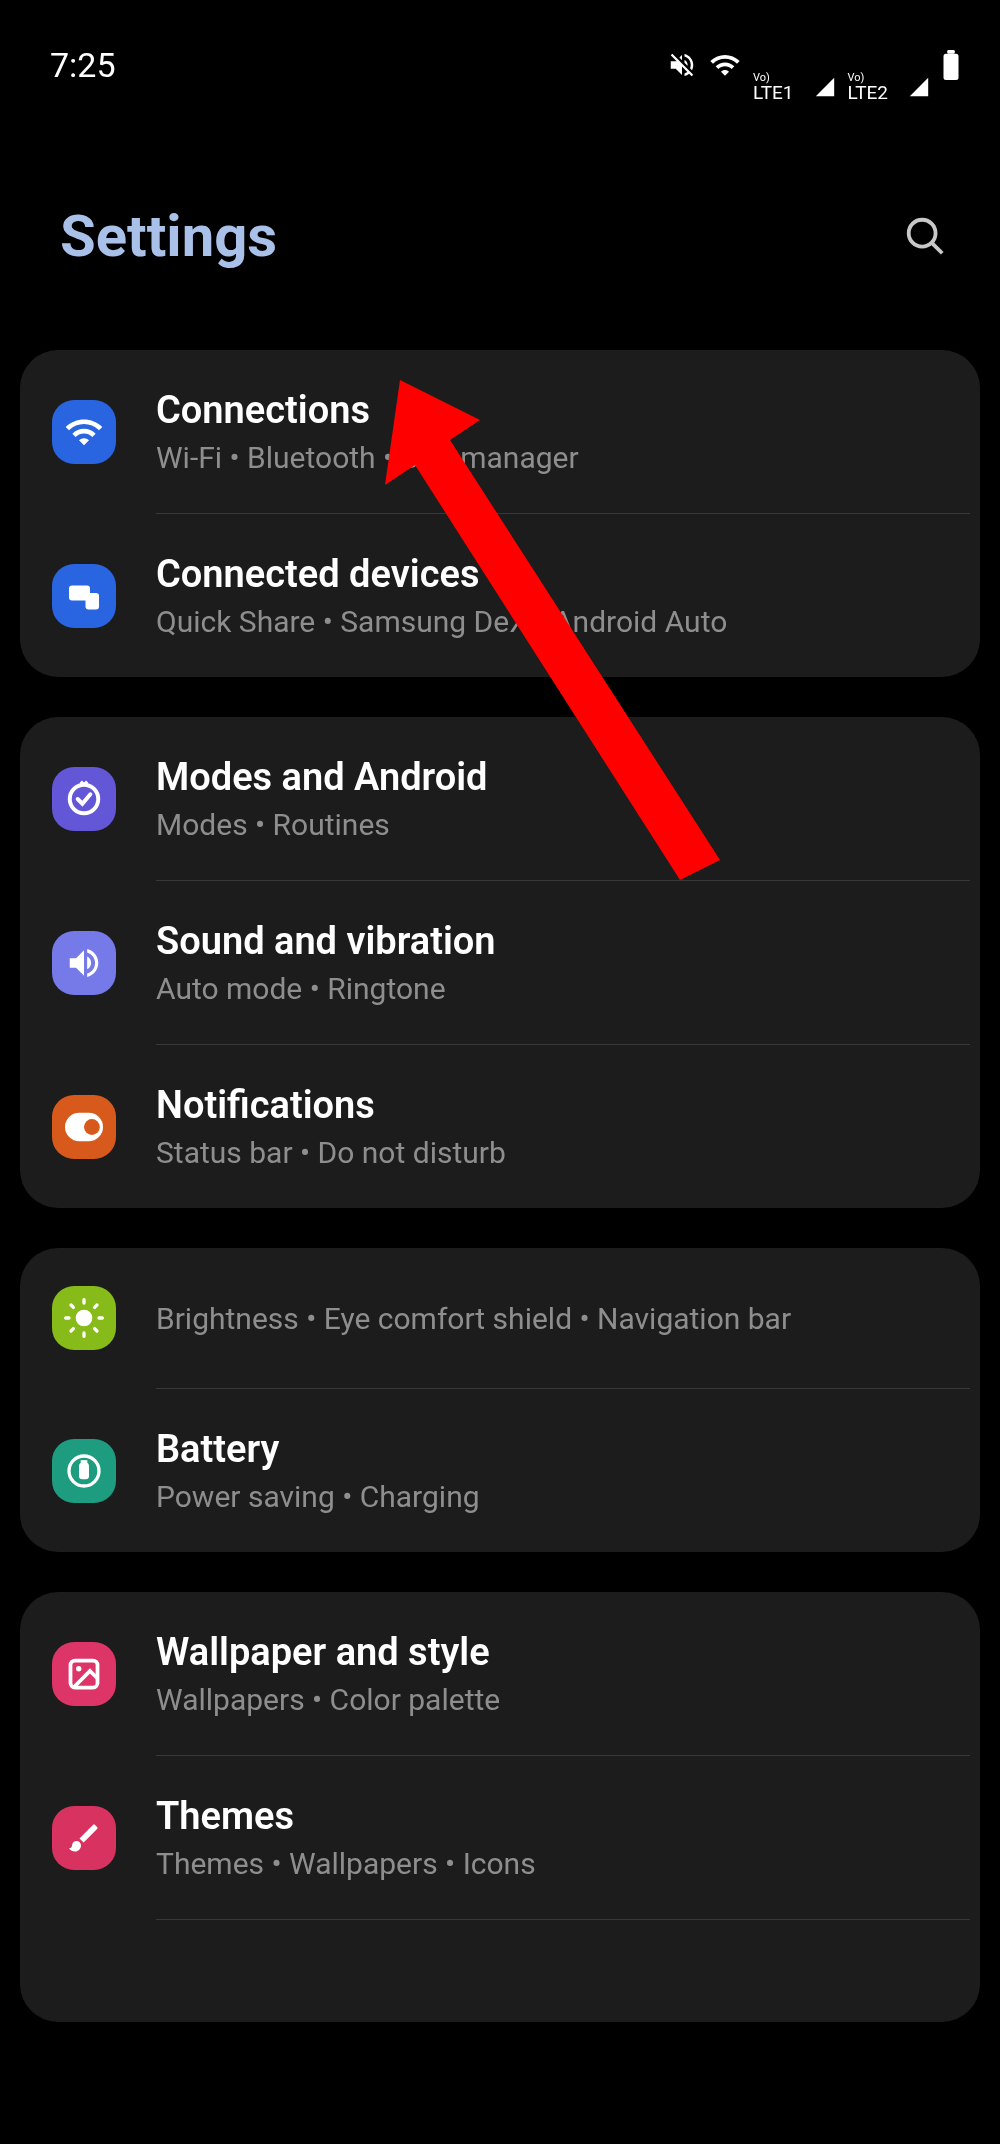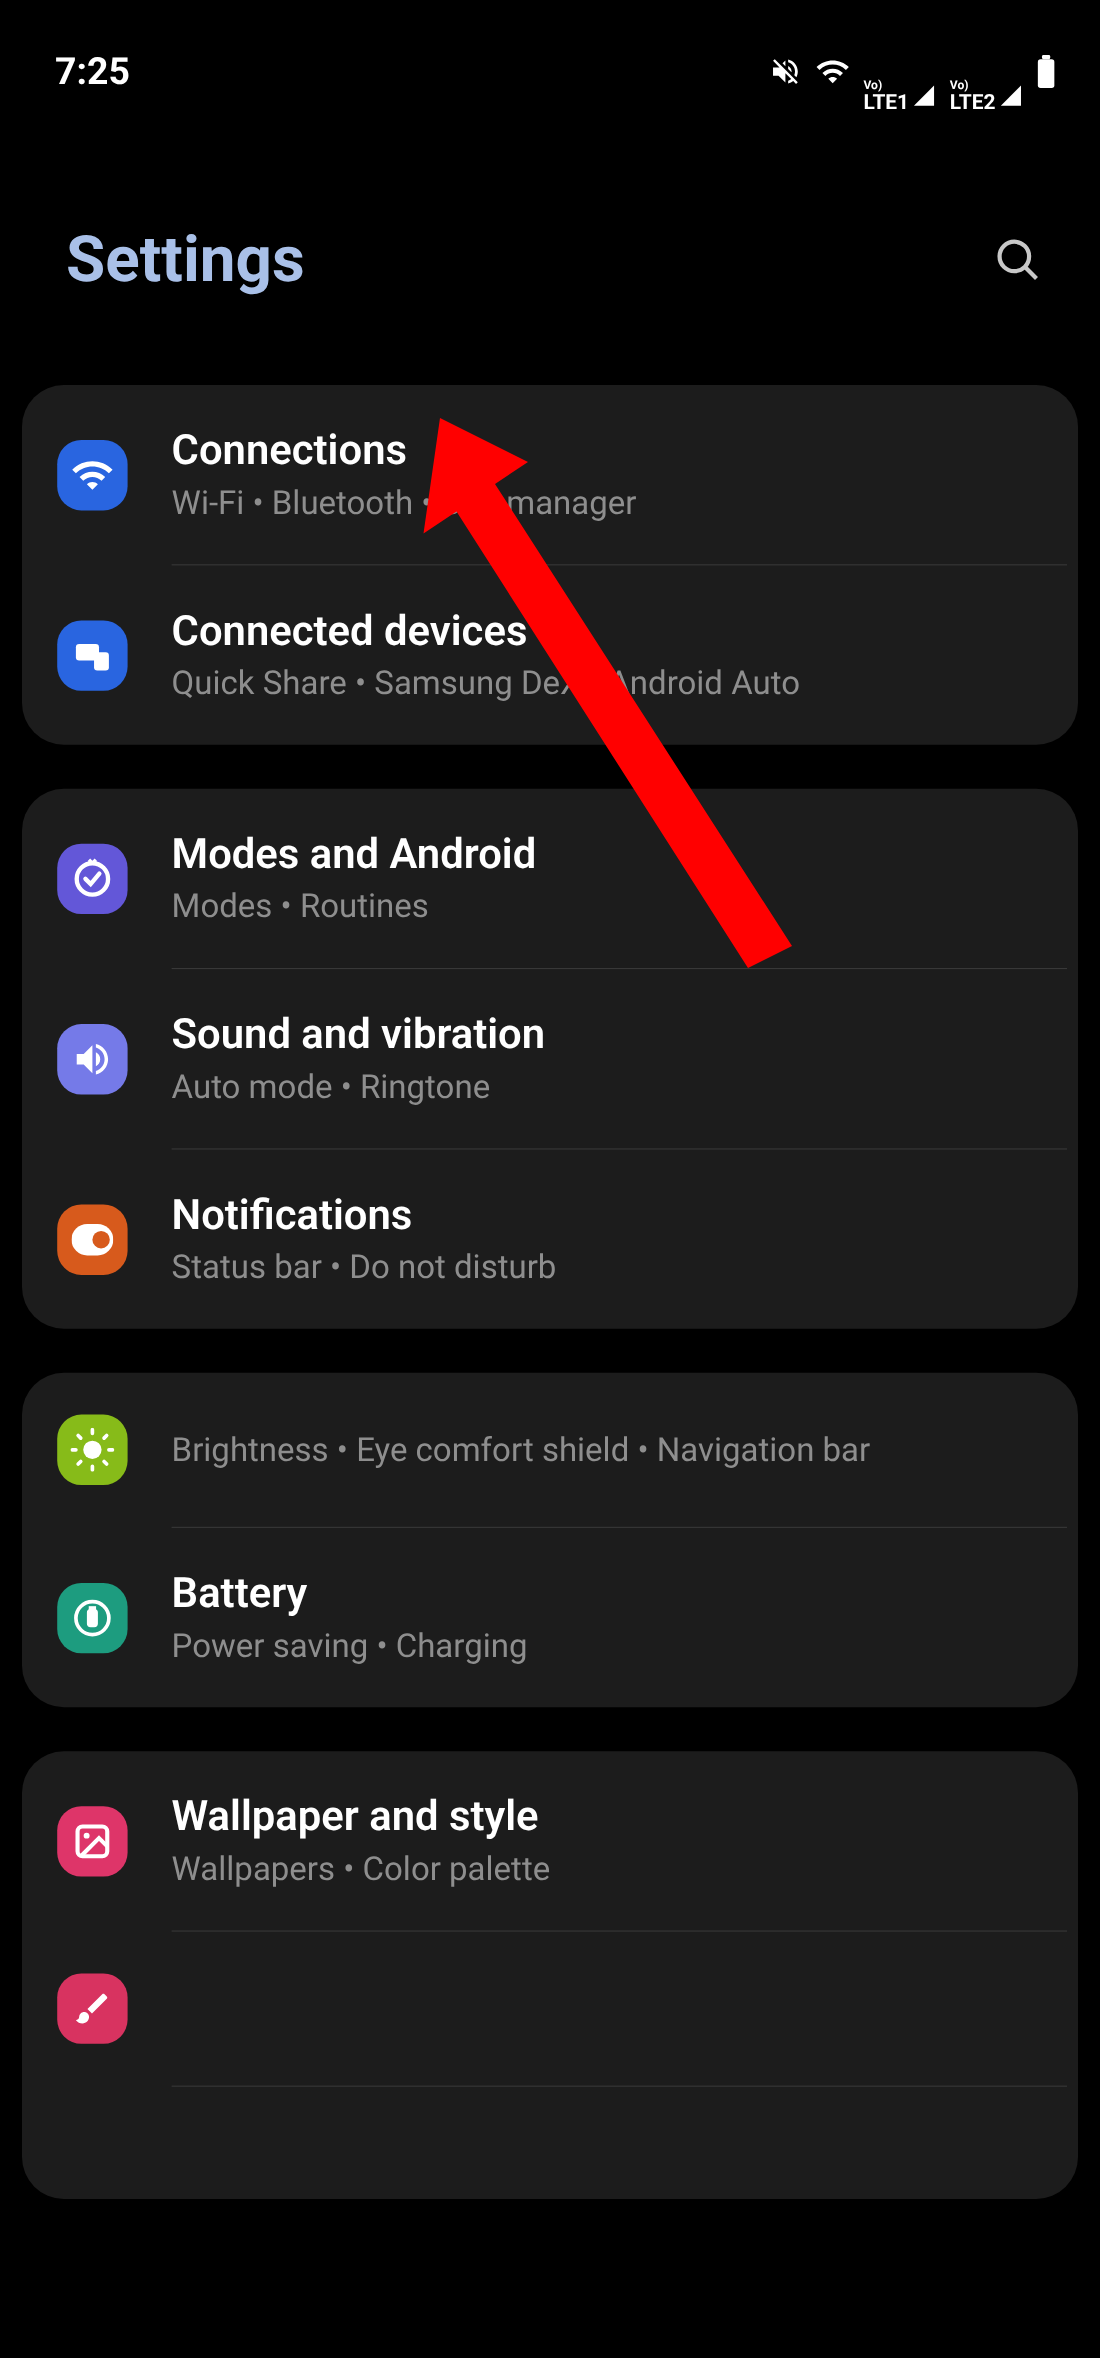--- a/index.html
+++ b/index.html
@@ -14,30 +14,30 @@
       transform-origin: top left;
     }
     
     
     .status-bar {
       display: flex;
       justify-content: space-between;
       align-items: center;
       padding: 28px 40px 20px 50px;
       font-size: 34px;
-      font-weight: 700;
+      font-weight: 400;
     }
     .status-right {
       display: flex;
       align-items: center;
       gap: 12px;
       font-size: 18px;
     }
     .status-right svg { fill: #ffffff; }
-    .signal-group { display: flex; align-items: center; gap: 3px; margin-top: 44px; }
+    .signal-group { display: flex; align-items: center; gap: 20px; margin-top: 44px; }
     .lte-label { font-size: 19px; line-height: 1; }
     
     
     .header {
       display: flex;
       justify-content: space-between;
       align-items: center;
       padding: 80px 50px 80px 60px;
     }
     .header-title {
@@ -274,20 +274,24 @@
       <div class="setting-subtitle">Wallpapers  •  Color palette</div>
     </div>
   </div>
   <div class="divider"></div>
   <div class="setting-row">
     <div class="setting-icon icon-magenta">
       <svg width="36" height="36" viewBox="0 0 24 24" fill="#ffffff">
           <path d="M7 14c-1.66 0-3 1.34-3 3 0 1.31-1.16 2-2 2 .92 1.22 2.49 2 4 2 2.21 0 4-1.79 4-4 0-1.66-1.34-3-3-3zm13.71-9.37l-1.34-1.34c-.39-.39-1.02-.39-1.41 0L9 12.25 11.75 15l8.96-8.96c.39-.39.39-1.02 0-1.41z"></path>
         </svg>
     </div>
+    <div class="setting-text">
+      <div class="setting-title">Themes</div>
+      <div class="setting-subtitle">Themes  •  Wallpapers  •  Icons</div>
+    </div>
   </div>
   <div class="divider"></div>
   <div class="setting-row" style="padding-bottom:0;">
     <div class="setting-icon" style="background:#3a6fd8;visibility:hidden;"></div>
     <div class="setting-text"></div>
   </div>
 </div>
 
 <svg class="annotation-arrow" width="380" height="520" viewBox="0 0 380 520">
   <defs>

